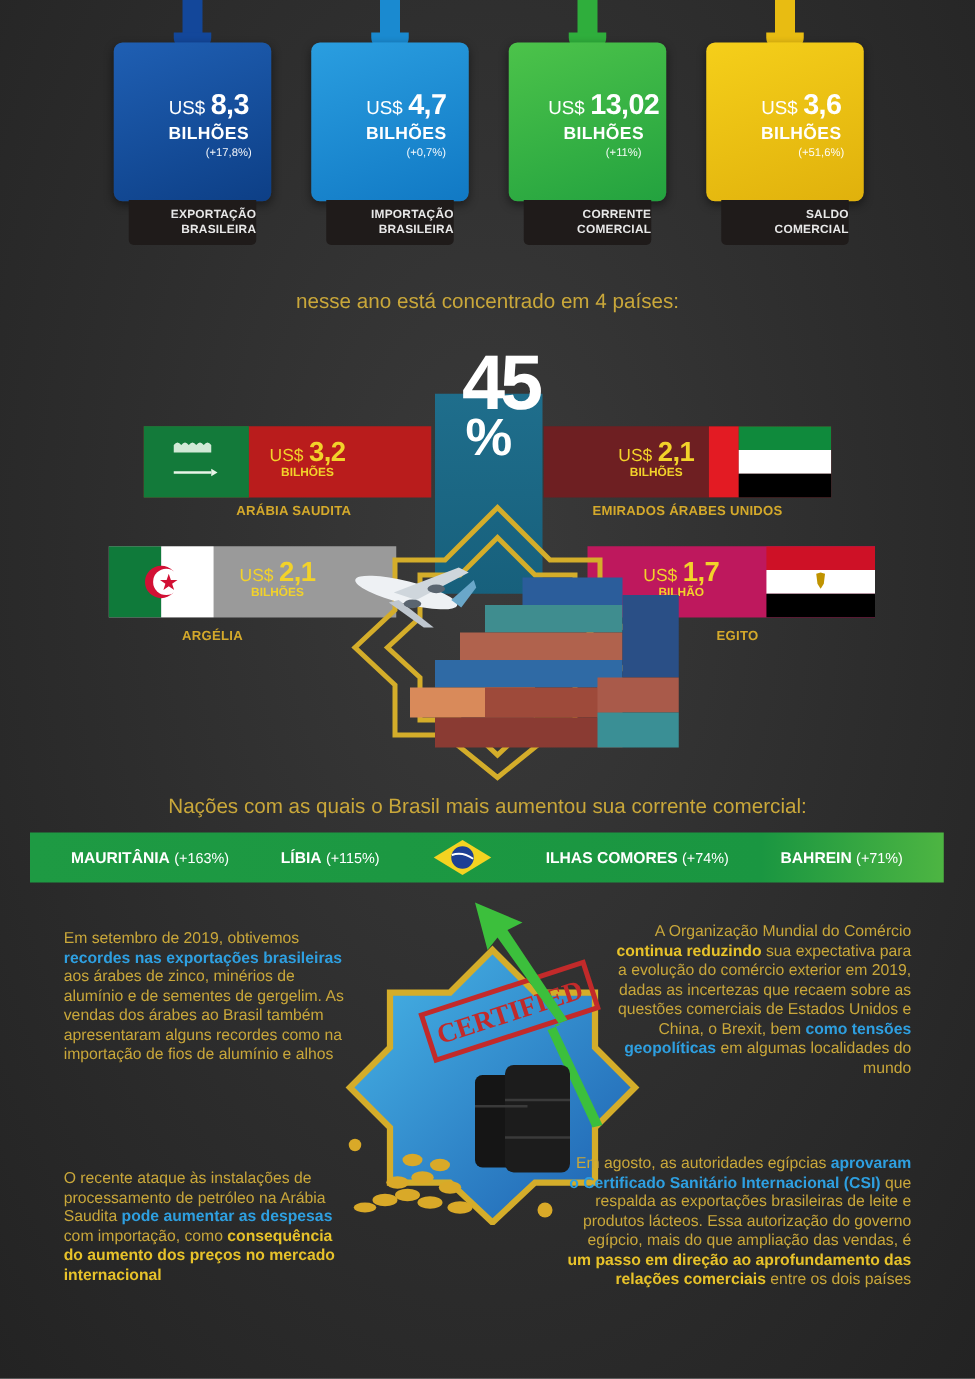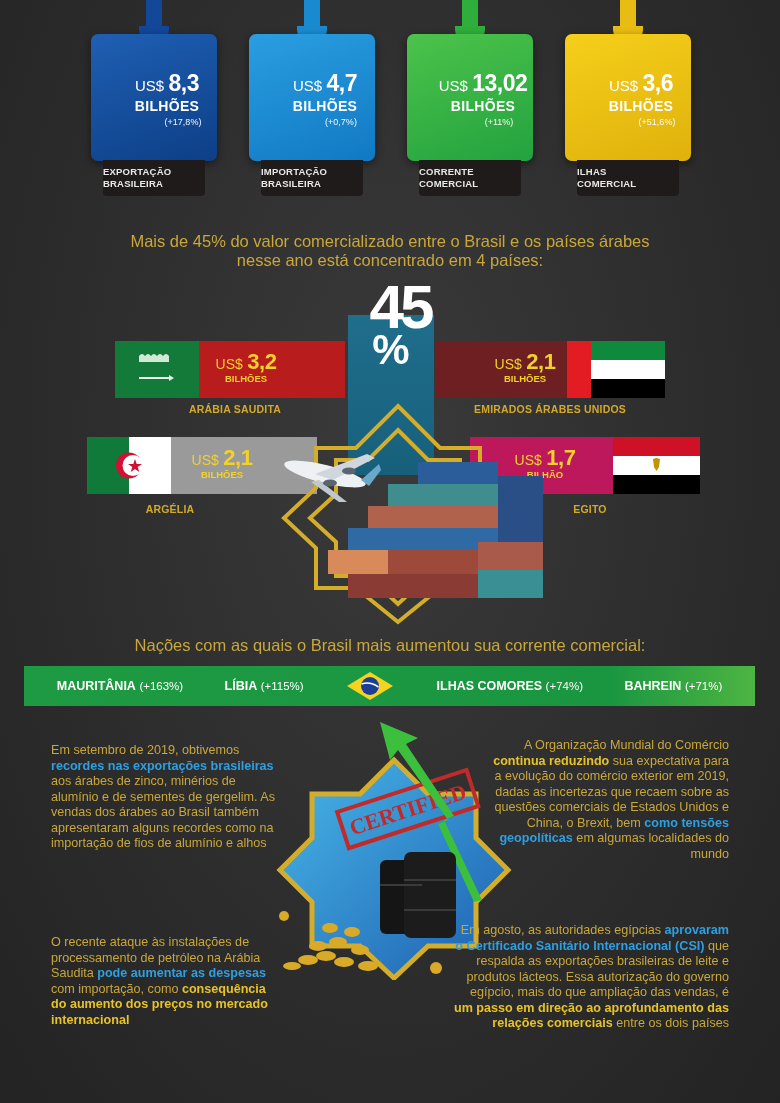--- a/index.html
+++ b/index.html
@@ -23,21 +23,21 @@
     padding-left: 26px;
   }
   .card .val { margin-top: 36px; font-weight: bold; white-space: nowrap; }
   .card .cur { font-size: 15px; font-weight: normal; }
   .card .num { font-size: 23px; font-weight: 900; letter-spacing: -0.5px; }
   .card .unit { font-size: 14px; font-weight: 900; margin-top: 1px; letter-spacing: .3px; }
   .card .pct { font-size: 9px; margin-top: 3px; opacity: .95; margin-left: 32px; }
   .card-label {
     position: absolute; left: 12px; top: 160px; width: 102px; height: 36px;
     background: #1f1b1a; border-radius: 0 0 4px 4px;
-    color: #e8e8e8; font-size: 9.5px; font-weight: bold; text-align: left;
+    color: #e8e8e8; font-size: 9.5px; font-weight: bold; text-align: right;
     padding-top: 6px; line-height: 12px; letter-spacing: .2px;
   }
 
   
   .heading {
     position: absolute; left: 0; width: 780px; text-align: center;
     color: #c9a73a; font-size: 16.5px; line-height: 19px;
   }
 
   
@@ -123,28 +123,27 @@
 
   <div class="card-wrap" style="left:565px">
     <div class="card-stem" style="background:#e8bc12"></div>
     <div class="card-neck" style="background:#e8bc12"></div>
     <div class="card" style="background:linear-gradient(160deg,#f5cf1a,#e0b10c)">
       <div class="val"><span class="cur">US$</span> <span class="num">3,6</span></div>
       <div class="unit">BILHÕES</div>
       <div class="pct">(+51,6%)</div>
     </div>
     <div class="card-label">
-      <div>ILHAS</div>
+      <div>SALDO</div>
       <div>COMERCIAL</div>
     </div>
   </div>
 </div>
 
 <div class="heading" style="top:232px">
-  <div>Mais de 45% do valor comercializado entre o Brasil e os países árabes</div>
   <div>nesse ano está concentrado em 4 países:</div>
 </div>
 
 <div class="pillar"></div>
 
 <div class="cbar" style="left:115px;top:341px;width:230px;background:#b91c1c">
   <div class="abs" style="left:0;top:0;width:84px;height:57px;background:#137a3a">
     <svg width="84" height="57" viewBox="0 0 84 57">
       <rect width="84" height="57" fill="#137a3a"></rect>
       <path d="M24 15 q3 -4 6 0 q3 -4 6 0 q3 -4 6 0 q3 -4 6 0 q3 -4 6 0 l0 6 l-30 0 z" fill="#e8f5e8" opacity=".9"></path>

